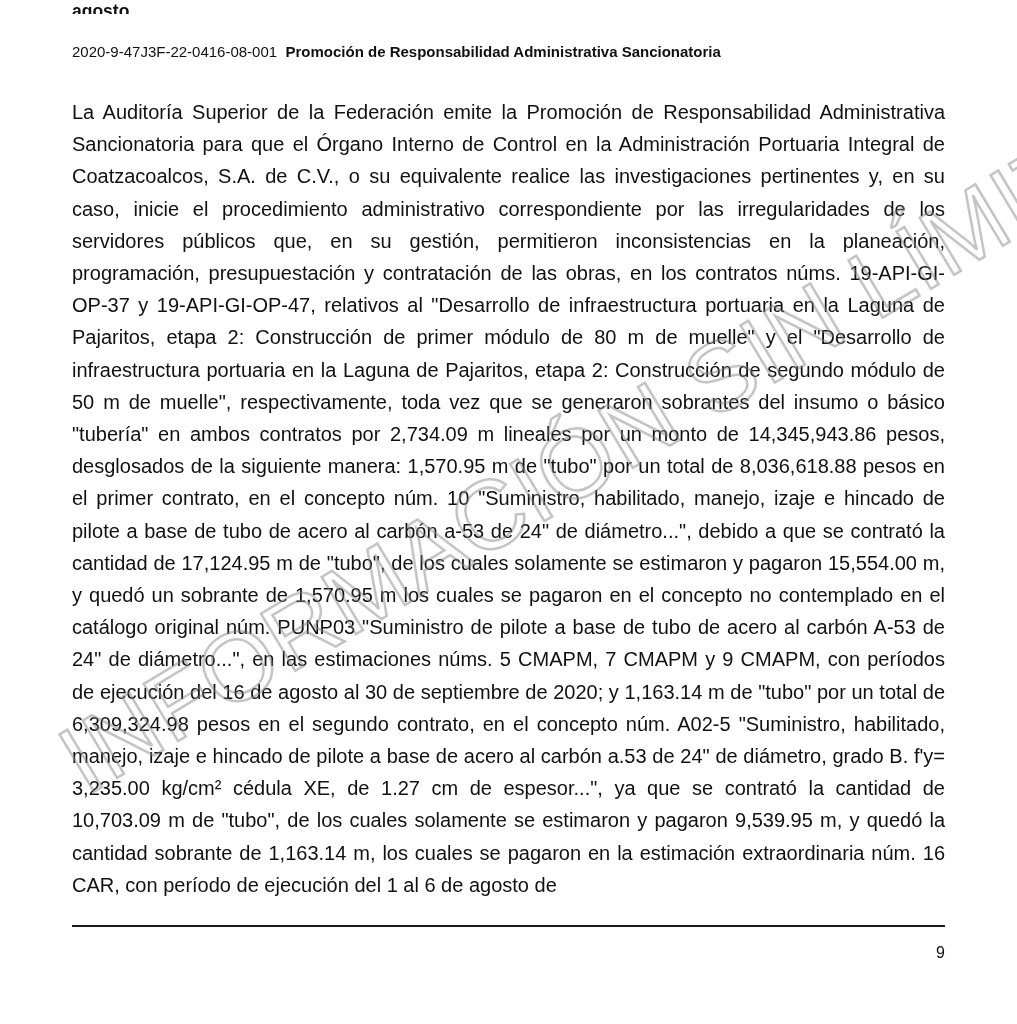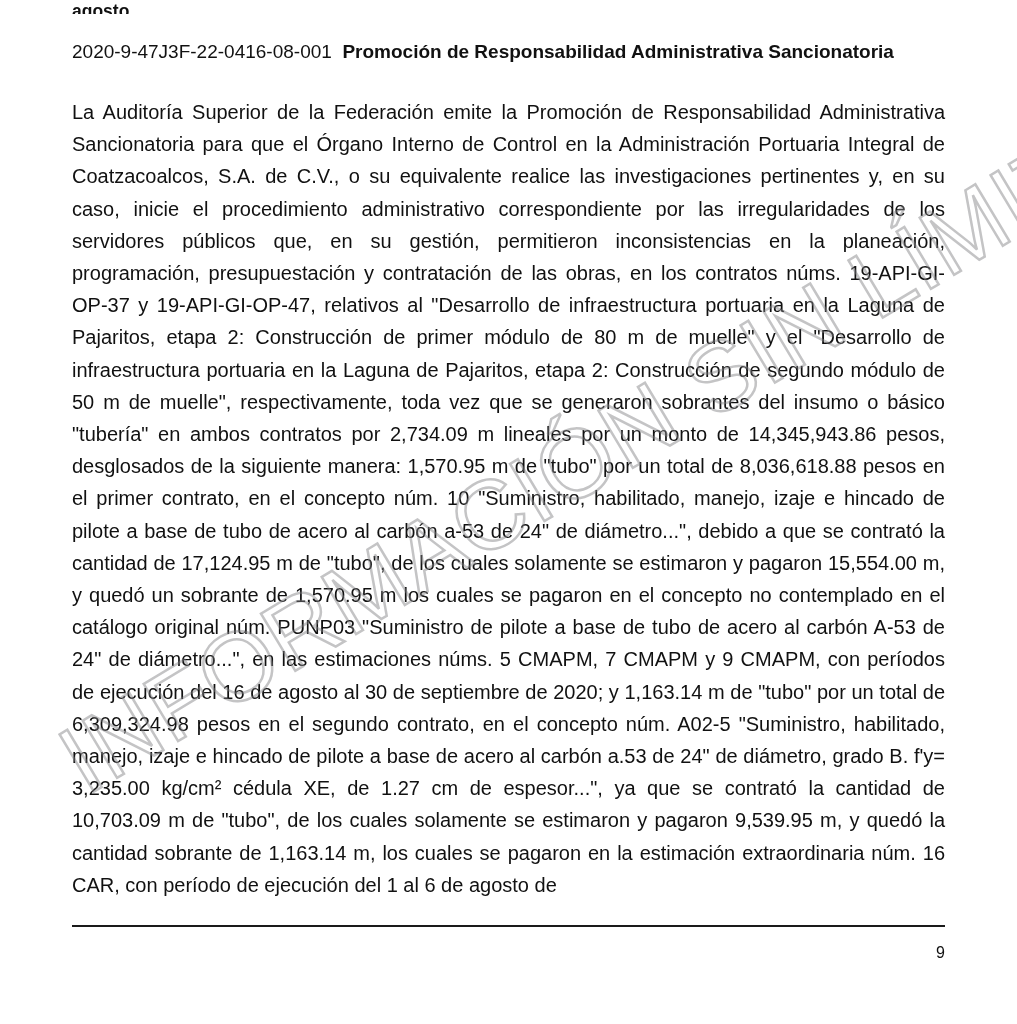--- a/index.html
+++ b/index.html
@@ -62,21 +62,21 @@
     font-weight: 700;
     line-height: 22px;
     margin: 0;
     padding-top: 0px;
     height: 14px;
     overflow: hidden;
     color: #111;
   }
   .heading {
     margin: 24px 0 0 0;
-    font-size: 19px;
+    font-size: 15px;
     line-height: 28px;
     color: #111;
   }
   .heading .code {
     font-weight: 400;
   }
   .heading .title {
     font-weight: 700;
   }
   .para {

